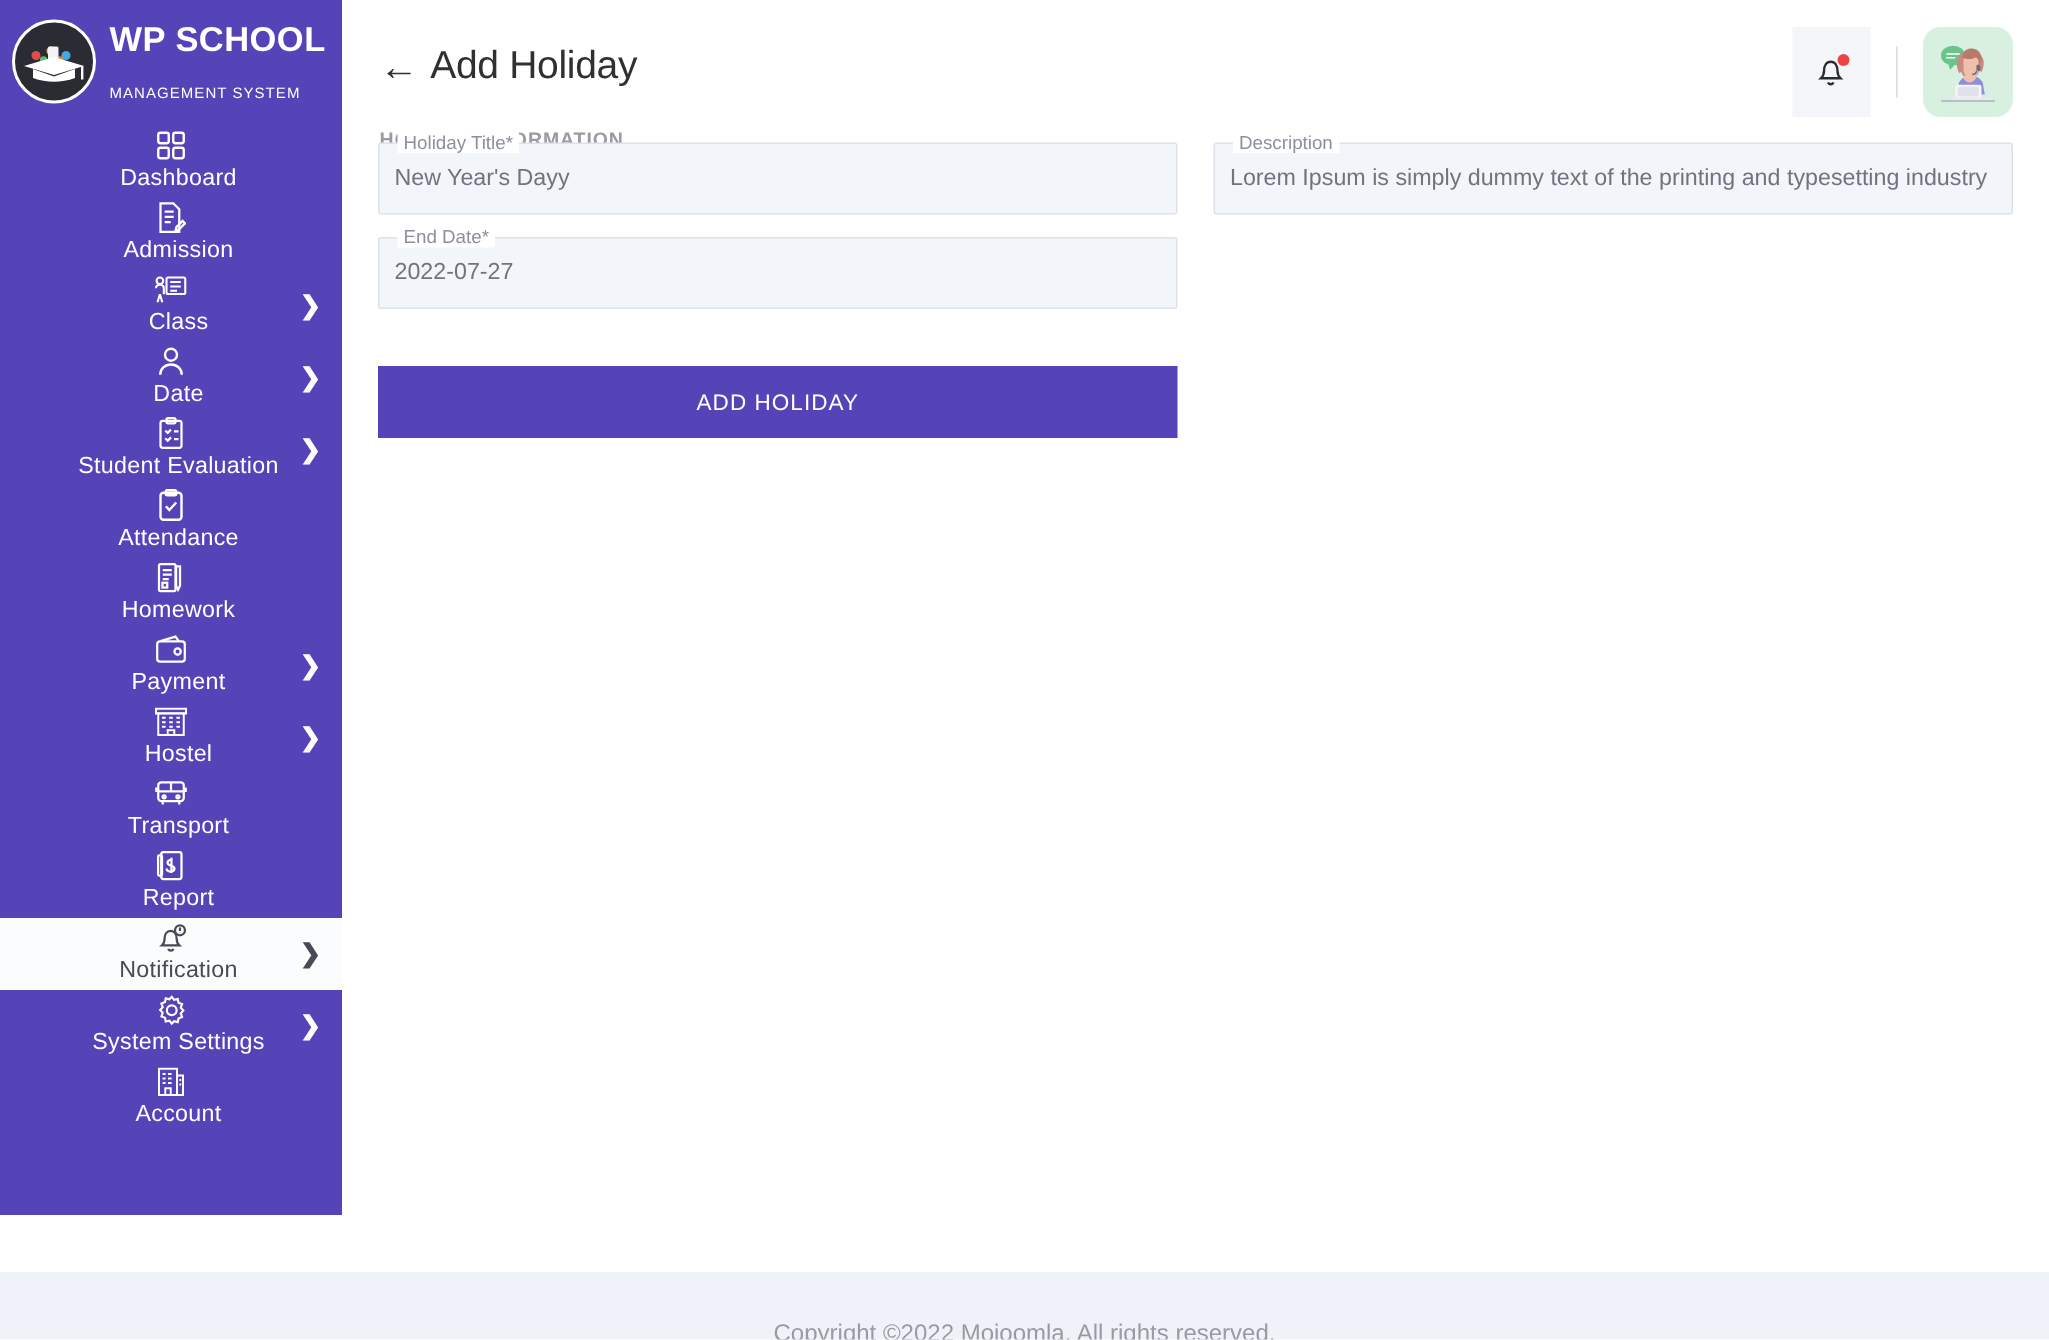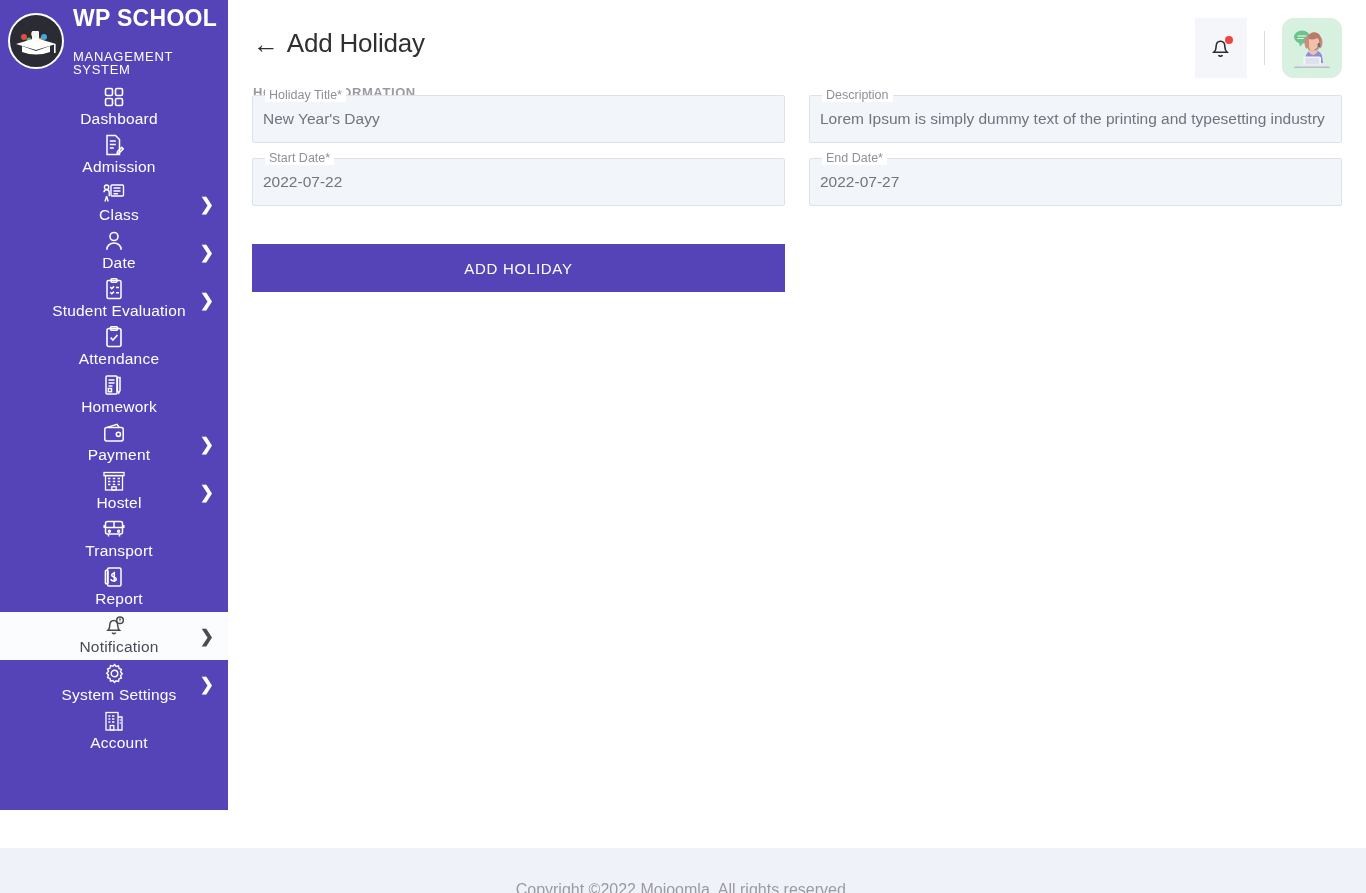--- a/index.html
+++ b/index.html
@@ -41,21 +41,21 @@
     position: absolute; left: 50%; top: 52%;
     transform: translate(-50%,-50%);
     width: 44px; height: 30px;
   }
   .brand-text { margin-left: 9px; line-height: 1; }
   .brand-title {
     color: #ffffff; font-size: 23px; font-weight: bold;
     letter-spacing: 0.3px;
   }
   .brand-sub {
-    color: #ffffff; font-size: 13px; font-weight: normal;
+    color: #ffffff; font-size: 10px; font-weight: normal;
     letter-spacing: 0.7px; margin-top: 20px;
   }
 
   .nav { margin-top: 12px; }
   .nav-item {
     display: flex; align-items: center;
     height: 48px;
     padding-left: 10px;
     color: #ffffff;
     cursor: pointer;
@@ -464,25 +464,20 @@
           <span class="flabel">Holiday Title*</span>
           <span class="fvalue">New Year's Dayy</span>
         </div>
 
         <div class="field">
           <div class="outline"></div>
           <span class="flabel">Description</span>
           <span class="fvalue">Lorem Ipsum is simply dummy text of the printing and typesetting industry</span>
         </div>
 
-        <div class="field">
-          <div class="outline"></div>
-          <span class="flabel">Start Date*</span>
-          <span class="fvalue">2022-07-22</span>
-        </div>
 
         <div class="field">
           <div class="outline"></div>
           <span class="flabel">End Date*</span>
           <span class="fvalue">2022-07-27</span>
         </div>
 
       </div>
 
       <button class="submit-btn">ADD HOLIDAY</button>

